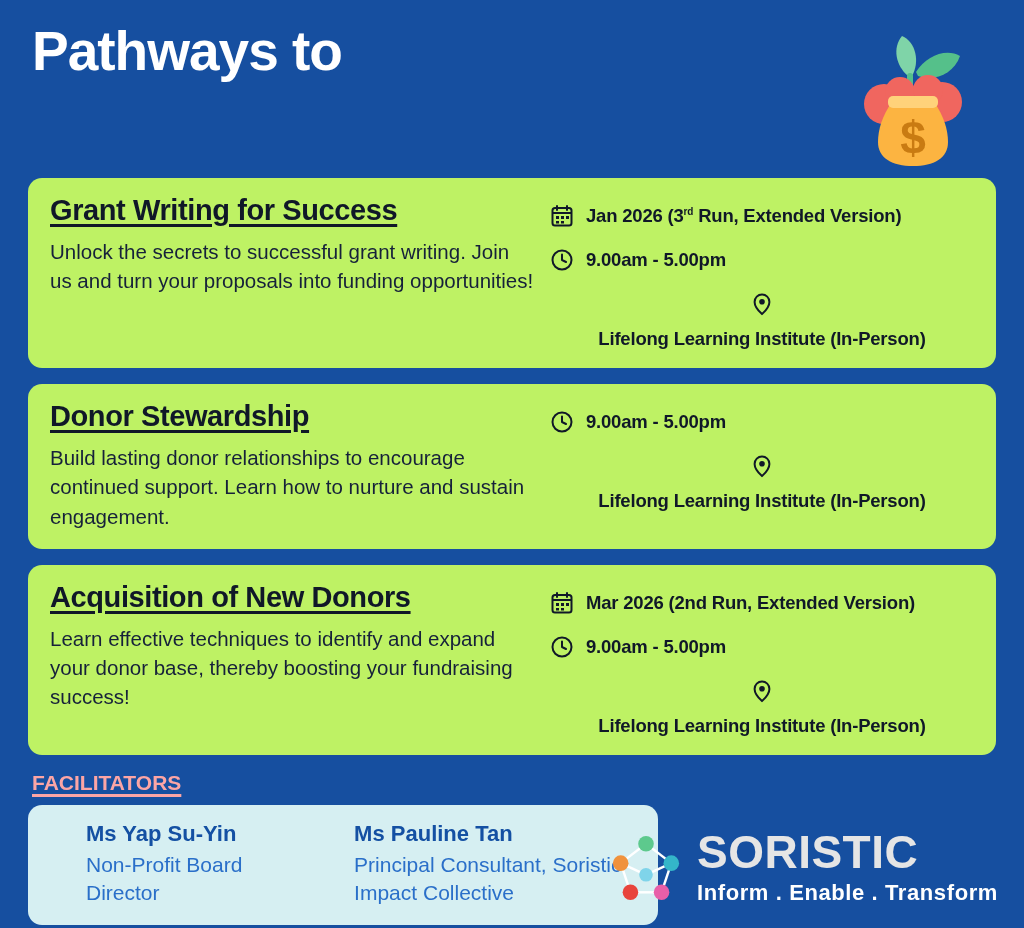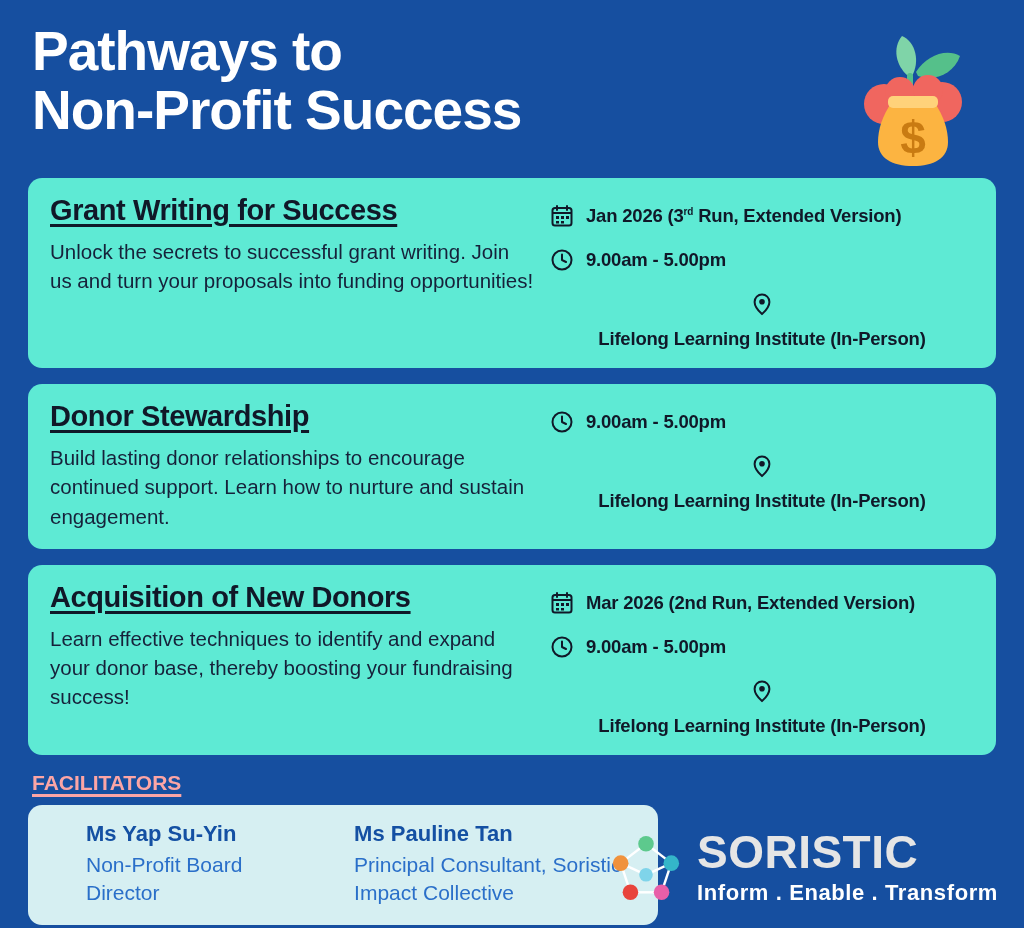--- a/index.html
+++ b/index.html
@@ -37,21 +37,21 @@
     position: absolute;
     right: 34px;
     top: 14px;
     width: 160px;
     height: 160px;
   }
 
   
   .cards { padding: 0 28px; }
   .card {
-    background: #5eead4;
+    background: #bef264;
     border-radius: 14px;
     padding: 16px 22px 18px 22px;
     margin-bottom: 16px;
     display: flex;
     align-items: flex-start;
     min-height: 164px;
   }
   .card-left { width: 500px; padding-right: 14px; }
   .card-right { flex: 1; padding-top: 10px; }
 
@@ -148,21 +148,20 @@
   }
 </style>
 </head>
 <body>
 
 <div class="poster">
 
   <div class="header">
     <div class="title">
       <span class="line">Pathways to</span>
-      <span class="line">Non-Profit Success</span>
     </div>
 
     <svg class="plant-art" viewBox="0 0 160 160">
 
       <path d="M78 62 C66 52 62 34 72 22 C86 28 90 48 82 62 Z" fill="#7fd4a8"></path>
       <path d="M86 58 C96 42 116 34 130 42 C124 60 104 68 88 62 Z" fill="#55c08a"></path>
       <path d="M80 62 L80 96" stroke="#55c08a" stroke-width="6" stroke-linecap="round" fill="none"></path>
 
       <circle cx="54" cy="90" r="20" fill="#f0665f"></circle>
       <circle cx="112" cy="88" r="20" fill="#f0665f"></circle>

